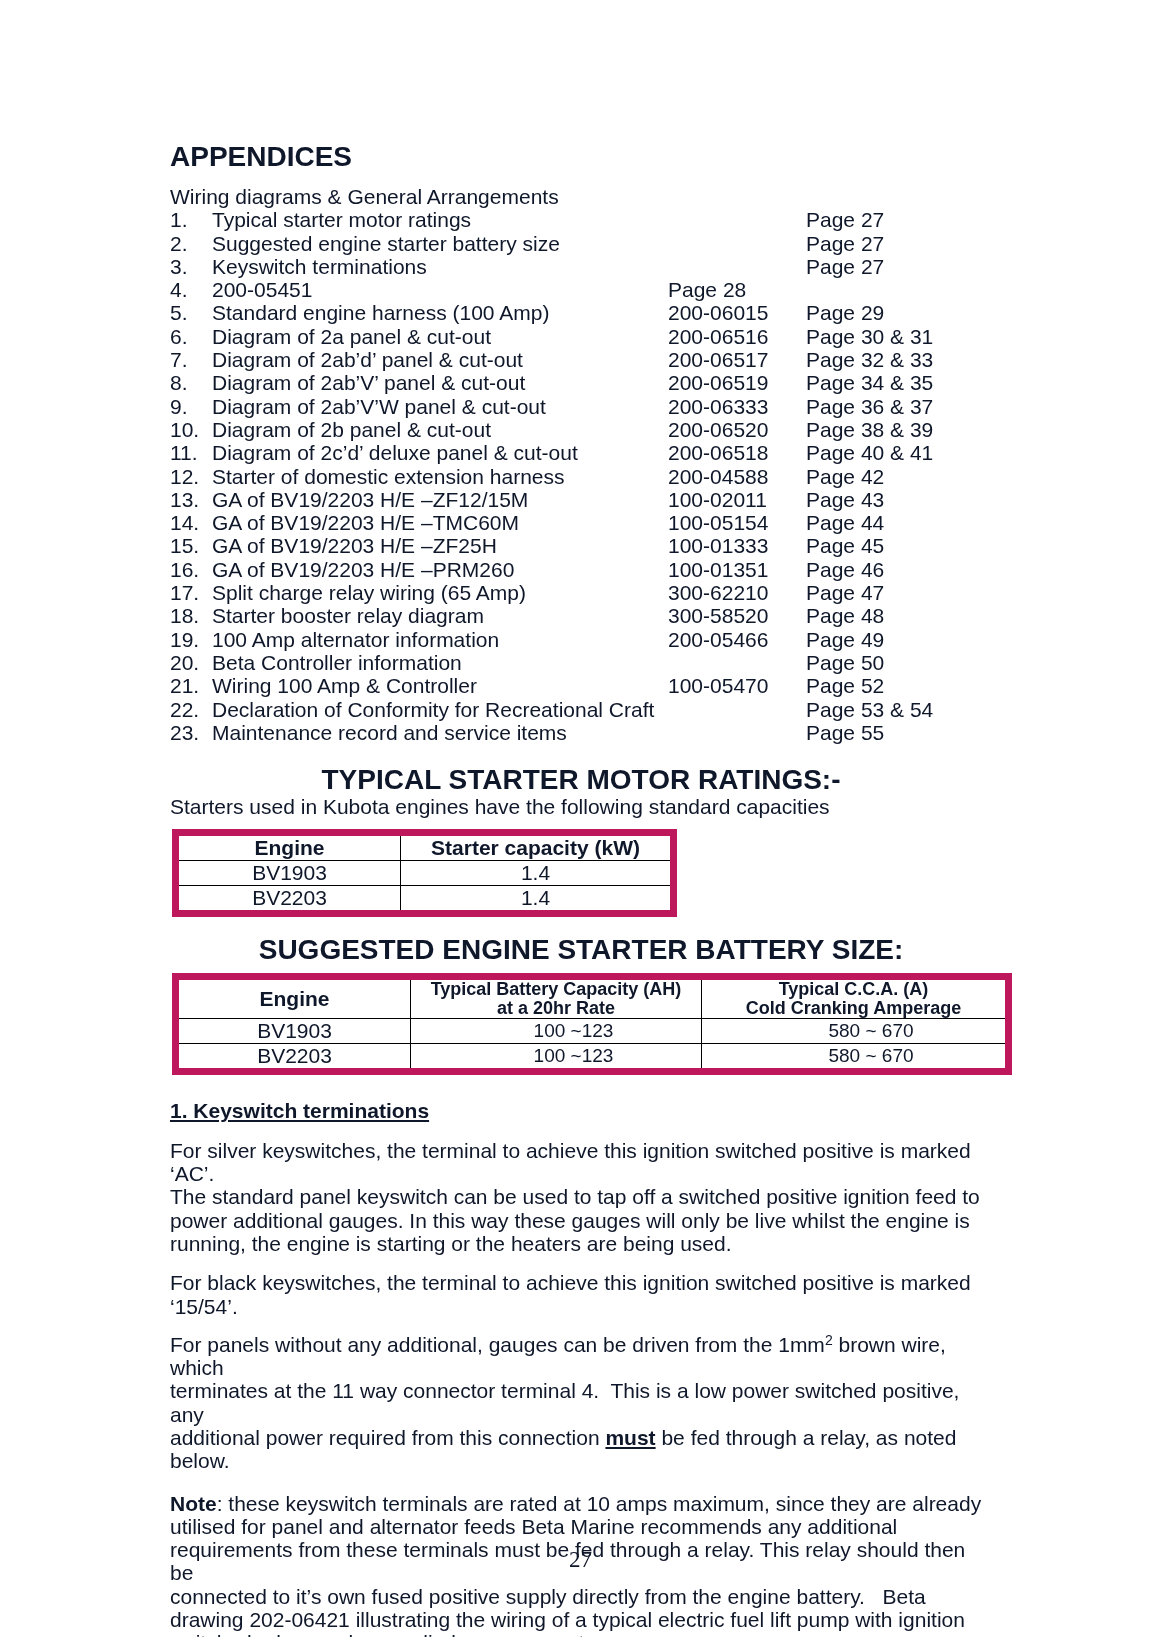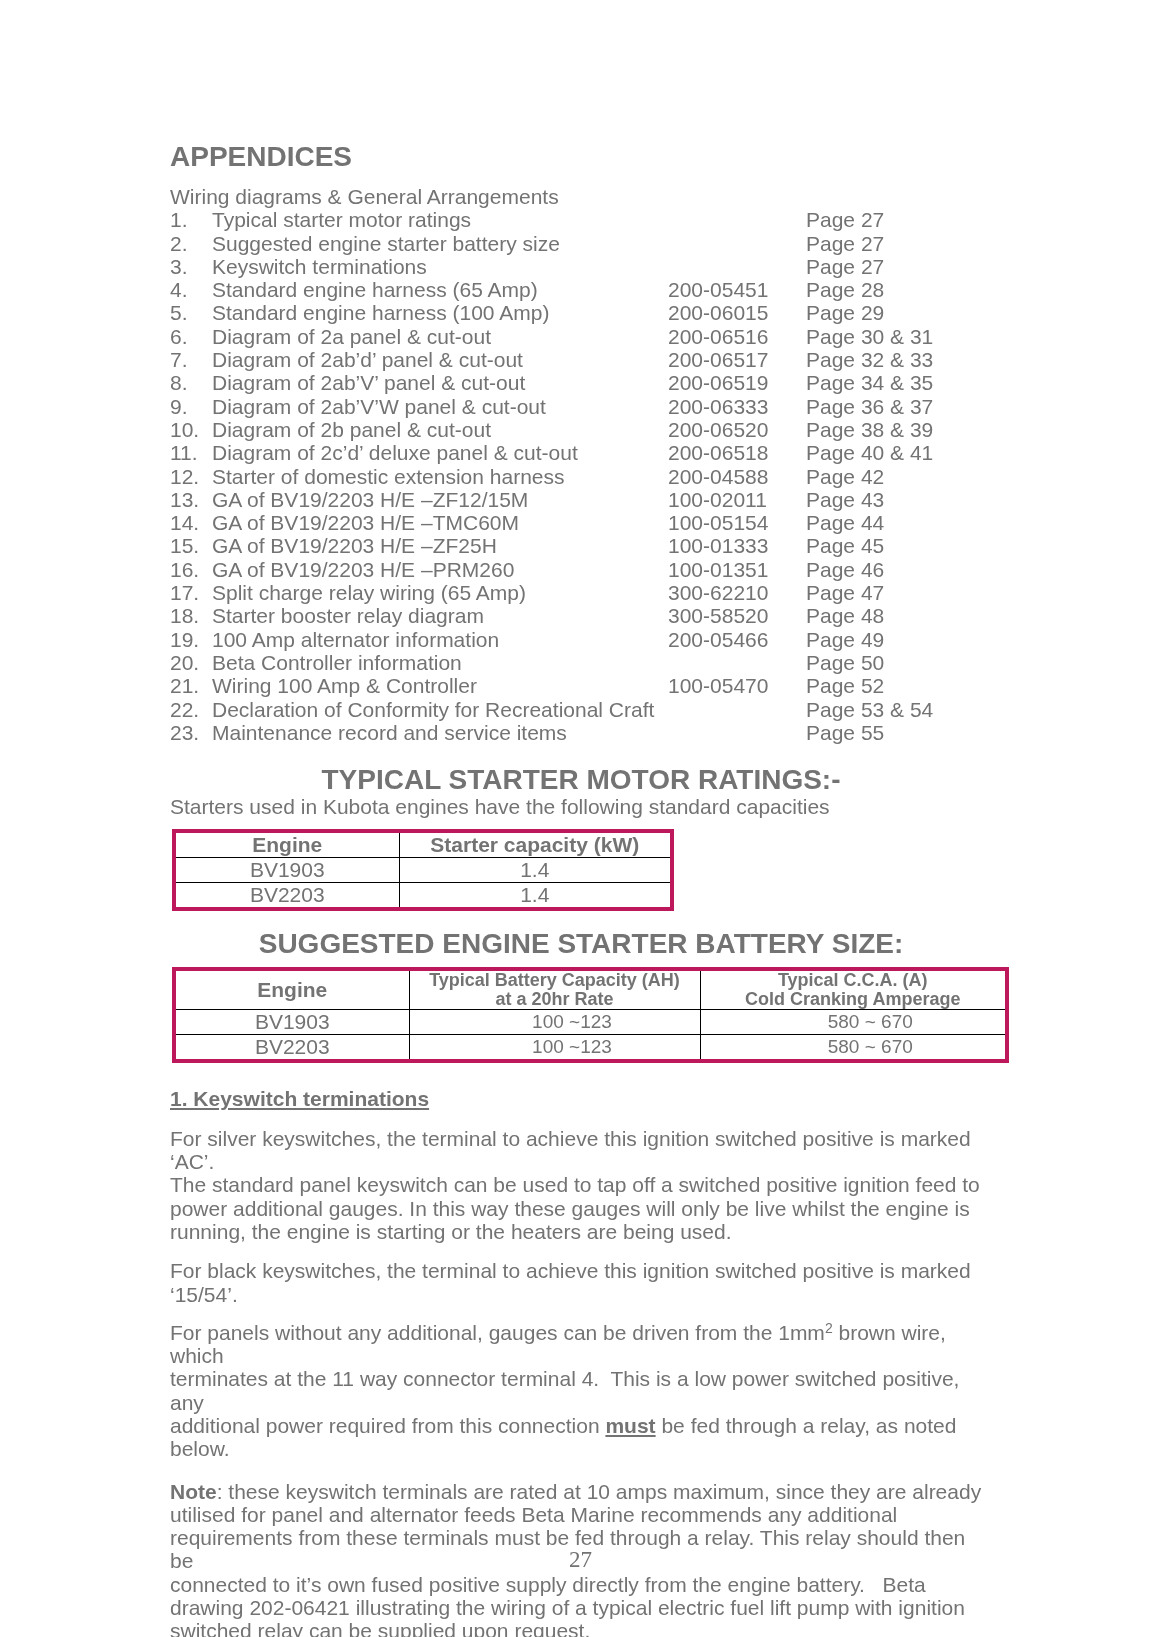--- a/index.html
+++ b/index.html
@@ -3,21 +3,21 @@
 <meta charset="utf-8">
 <style>
   * { margin: 0; padding: 0; box-sizing: border-box; }
   html, body { background: #888; }
   .page {
     position: relative;
     width: 1157px;
     height: 1637px;
     margin: 0 auto;
     background: #ffffff;
-    color: #737373;
+    color: #0f172a;
     font-family: "Liberation Sans", sans-serif;
     overflow: hidden;
   }
   .content {
     padding: 143px 165px 0 170px; 
   }
   .doc-title {
     font-size: 28px;
     line-height: 28px;
     font-weight: bold;
@@ -39,21 +39,21 @@
     text-align: center;
   }
   .sec-heading.ratings { margin-top: 22px; }
   .subtitle {
     font-size: 21px;
     line-height: 23.3px;
     margin-top: 1px;
   }
   table {
     border-collapse: collapse;
-    border: 4px solid #be185d;
+    border: 7px solid #be185d;
     table-layout: fixed;
   }
   th, td {
     border: 1.5px solid #000;
     text-align: center;
     vertical-align: middle;
     padding: 0;
   }
   .ratings-table {
     margin: 11px 0 0 2px;
@@ -128,21 +128,20 @@
         <span>Page 27</span>
       </div>
       <div class="list-row">
         <span>3.</span>
         <span>Keyswitch terminations</span>
         <span></span>
         <span>Page 27</span>
       </div>
       <div class="list-row">
         <span>4.</span>
-        <span>Standard engine harness (65 Amp)</span>
         <span>200-05451</span>
         <span>Page 28</span>
       </div>
       <div class="list-row">
         <span>5.</span>
         <span>Standard engine harness (100 Amp)</span>
         <span>200-06015</span>
         <span>Page 29</span>
       </div>
       <div class="list-row">

